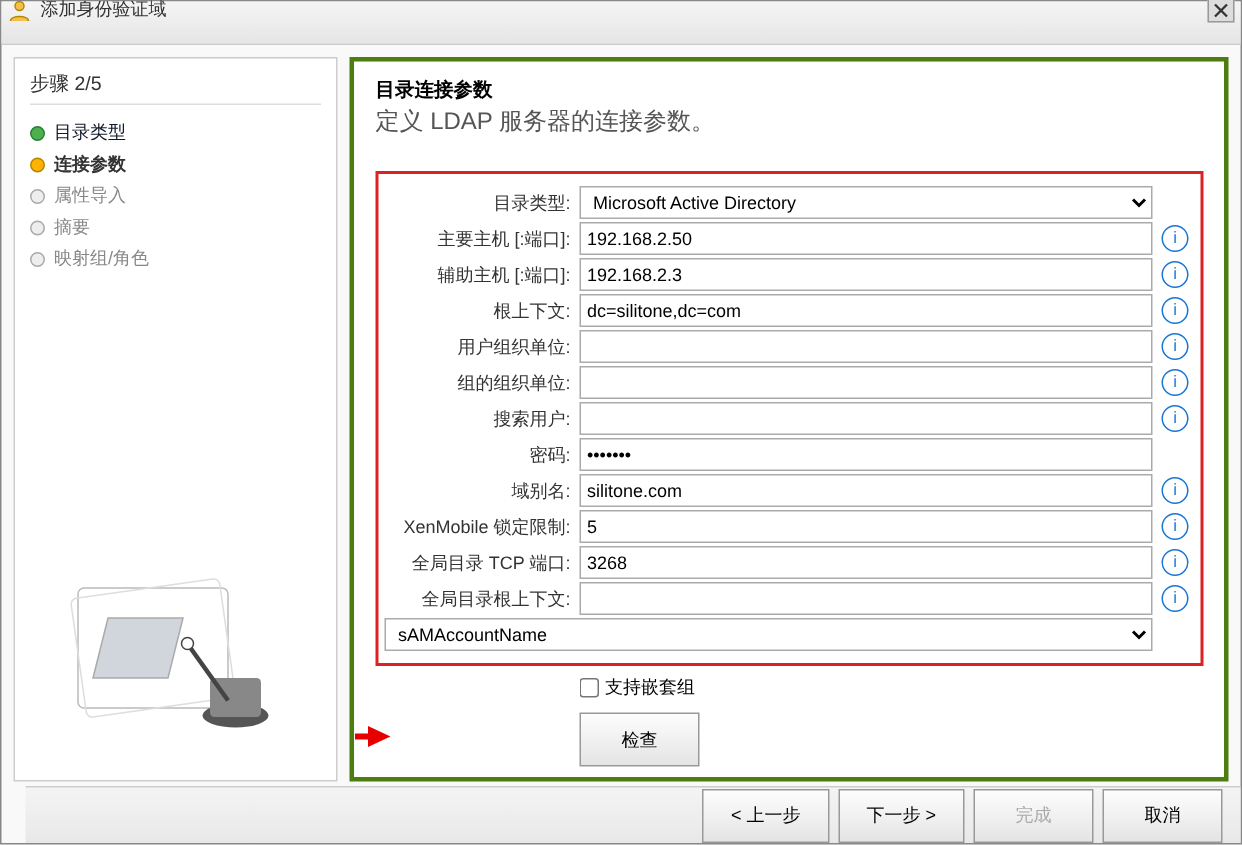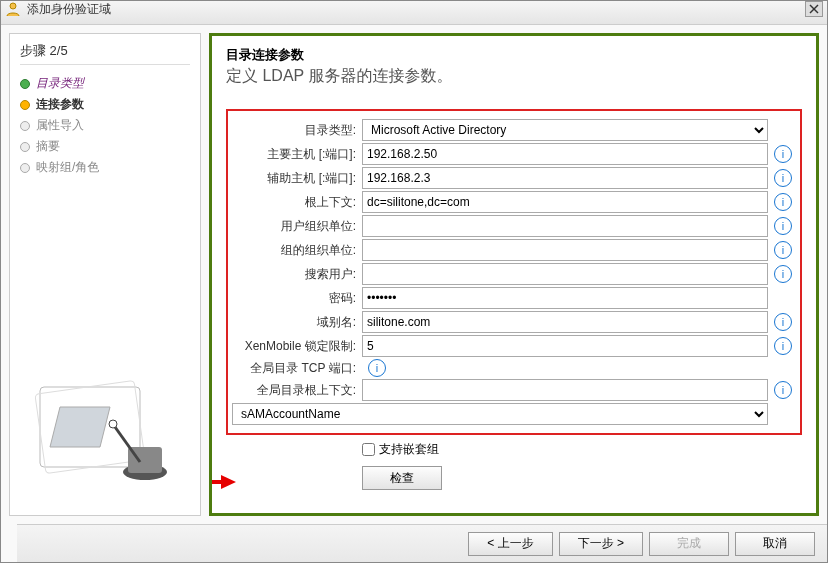--- a/index.html
+++ b/index.html
@@ -1,49 +1,49 @@
 <!DOCTYPE html>
 <html><head>
 <meta charset="utf-8">
 <style>
 * { box-sizing: border-box; margin: 0; padding: 0; }
 body { font-family: "Microsoft YaHei", Arial, sans-serif; font-size: 12px; background: #fff; }
 .window { width: 828px; height: 563px; border: 1px solid #888; background: #f9f9f9; position: relative; }
-.titlebar { height: 24px; background: linear-gradient(#f5f5f5,#e5e5e5); border-bottom: 1px solid #ccc; display: flex; align-items: flex-start; padding: 0 4px; }
+.titlebar { height: 24px; background: linear-gradient(#f5f5f5,#e5e5e5); border-bottom: 1px solid #ccc; display: flex; align-items: flex-end; padding: 14px 4px; }
 .titlebar .t-icon { width: 16px; height: 16px; margin-right: 6px; display: inline-flex; align-items: center; justify-content: center; }
 .titlebar .title { flex: 1; font-size: 12px; color: #333; }
 .titlebar .close { width: 18px; height: 16px; background: #ddd; border: 1px solid #999; display: flex; align-items: center; justify-content: center; font-size: 11px; cursor: pointer; }
 .content { display: flex; height: calc(100% - 24px - 38px); padding: 8px; gap: 8px; }
-.leftpane { width: 192px; background: #fff; border: 1px solid #ccc; display: flex; flex-direction: column; padding: 8px 10px; }
+.leftpane { width: 216px; background: #fff; border: 1px solid #ccc; display: flex; flex-direction: column; padding: 8px 10px; }
 .step-title { font-size: 13px; border-bottom: 1px solid #ddd; padding-bottom: 4px; margin-bottom: 8px; color: #333; }
 .step-list { list-style: none; flex: 0 0 auto; }
 .step-list li { display: flex; align-items: center; padding: 2px 0; font-size: 12px; color: #888; }
 .step-list li .dot { width: 10px; height: 10px; border-radius: 50%; margin-right: 6px; border: 1px solid #aaa; background: #eee; }
 .step-list li.done .dot { background: #4caf50; border-color: #2e7d32; }
-.step-list li.done { color: #701a75; font-style: italic; }
+.step-list li.done { color: #0f172a; }
 .step-list li.current .dot { background: #ffb300; border-color: #b38600; }
 .step-list li.current { color: #333; font-weight: bold; }
 .wizard-img { flex: 1; display: flex; align-items: flex-end; justify-content: center; }
 .rightpane { flex: 1; background: #fff; border: 3px solid #4d7c0f; padding: 10px 14px; overflow: auto; }
 .rp-title { font-size: 13px; font-weight: bold; margin-bottom: 2px; }
 .rp-sub { font-size: 16px; color: #555; margin-bottom: 22px; }
 .redbox { border: 2px solid #d22; padding: 6px 8px 6px 4px; }
 .form-row { display: flex; align-items: center; margin: 2px 0; }
 .form-row label { width: 130px; text-align: right; padding-right: 6px; font-size: 12px; color: #333; }
 .form-row input[type=text], .form-row input[type=password], .form-row select {
   flex: 1; height: 22px; border: 1px solid #aaa; background: #fff; font-size: 12px; padding: 0 4px;
 }
 .form-row .info { width: 18px; height: 18px; margin-left: 6px; display: flex; align-items: center; justify-content: center; color: #1976d2; border: 1px solid #1976d2; border-radius: 50%; font-size: 11px; cursor: pointer; }
 .form-row .noinfo { width: 18px; height: 18px; margin-left: 6px; }
 .redacted { position: relative; }
 .redacted::after { content:""; position:absolute; left:4px; top:3px; width:120px; height:15px; background:#e60000; border-radius:5px 9px 6px 8px; }
 .nested-row { display: flex; align-items: center; margin-top: 6px; padding-left: 136px; }
 .nested-row input { margin-right: 4px; }
 .check-row { margin-top: 8px; padding-left: 136px; display: flex; align-items: center; position: relative; }
-.btn { height: 24px; min-width: 80px; background: linear-gradient(#fdfdfd,#e4e4e4); border: 1px solid #999; cursor: pointer; font-size: 12px; padding: 0 18px; }
+.btn { height: 36px; min-width: 80px; background: linear-gradient(#fdfdfd,#e4e4e4); border: 1px solid #999; cursor: pointer; font-size: 12px; padding: 0 18px; }
 .btn:disabled { color: #aaa; cursor: default; }
 .arrow { position: absolute; left: -60px; top: 6px; }
 .bottombar { position: absolute; bottom: 0; left: 16px; right: 0; height: 38px; border-top: 1px solid #ccc; background: linear-gradient(#f4f4f4,#e8e8e8); display: flex; align-items: center; justify-content: flex-end; padding-right: 12px; gap: 6px; }
 </style>
 </head>
 <body>
 
 <div class="window">
   <div class="titlebar">
     <span class="t-icon">
@@ -149,20 +149,21 @@
           <input type="text" value="silitone.com" style="">
           <span class="info">i</span>
         </div>
         <div class="form-row">
           <label>XenMobile 锁定限制:</label>
           <input type="text" value="5" style="">
           <span class="info">i</span>
         </div>
         <div class="form-row">
           <label>全局目录 TCP 端口:</label>
+          <input type="text" value="3268" style="">
           <span class="info">i</span>
         </div>
         <div class="form-row">
           <label>全局目录根上下文:</label>
           <input type="text" value="" style="">
           <span class="info">i</span>
         </div>
         <div class="form-row">
           <select><option>sAMAccountName</option></select>
           <span class="noinfo"></span>

